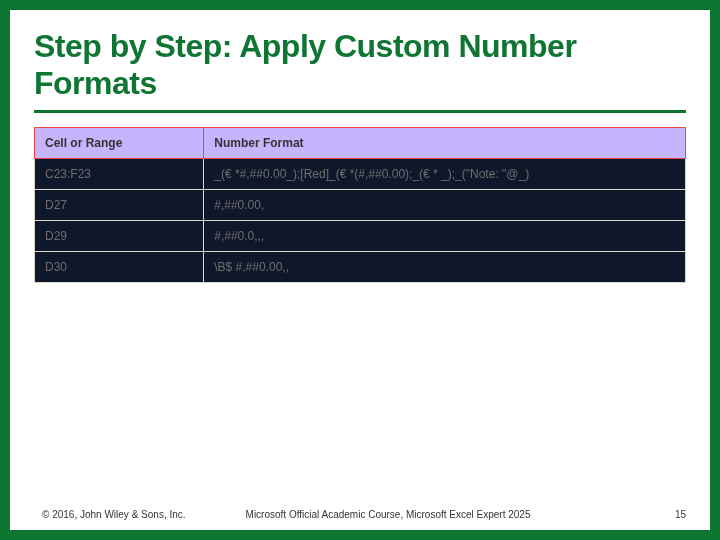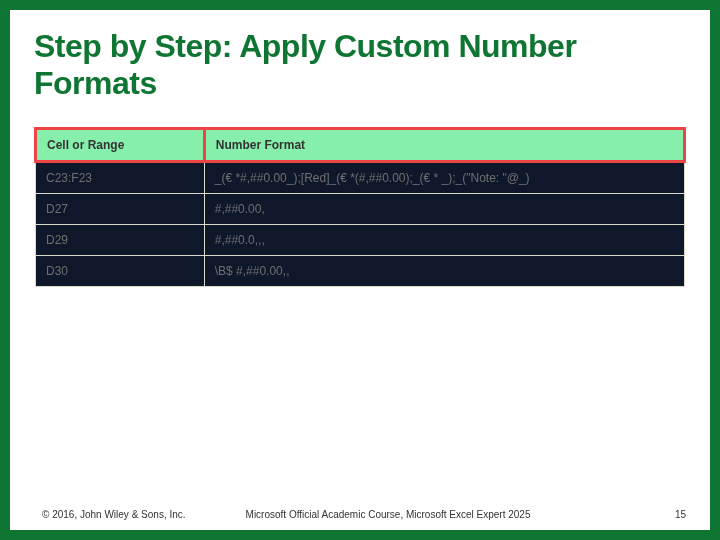--- a/index.html
+++ b/index.html
@@ -1,15 +1,15 @@
 <!DOCTYPE html>
 <html><head>
   <meta charset="utf-8">
   <style>
-    * { margin: 0; padding: 0; box-sizing: border-box; align-items: flex-end; }
+    * { margin: 0; padding: 0; box-sizing: border-box; }
     body {
       width: 720px;
       height: 540px;
       background: #0f7532;
       padding: 10px;
       font-family: "Segoe UI", Arial, sans-serif;
     }
     .slide {
       width: 100%;
       height: 100%;
@@ -30,26 +30,26 @@
       border: none;
       border-top: 3px solid #0f7532;
       margin: 8px 0 14px 0;
     }
     .tbl {
       width: 100%;
       border-collapse: collapse;
       font-size: 12px;
     }
     .tbl thead th {
-      background: #86efac;
+      background: #c4b5fd;
       color: #333;
       font-weight: 700;
       text-align: left;
       padding: 8px 10px;
-      border: 3px solid #ef4444;
+      border: 1px solid #ef4444;
     }
     .tbl tbody td {
       background: #0f172a;
       color: #6f6f6f;
       padding: 8px 10px;
       border: 1px solid #dadacb;
       font-family: "Segoe UI", Arial, sans-serif;
     }
     .tbl .col-range { width: 26%; }
     .footer {

